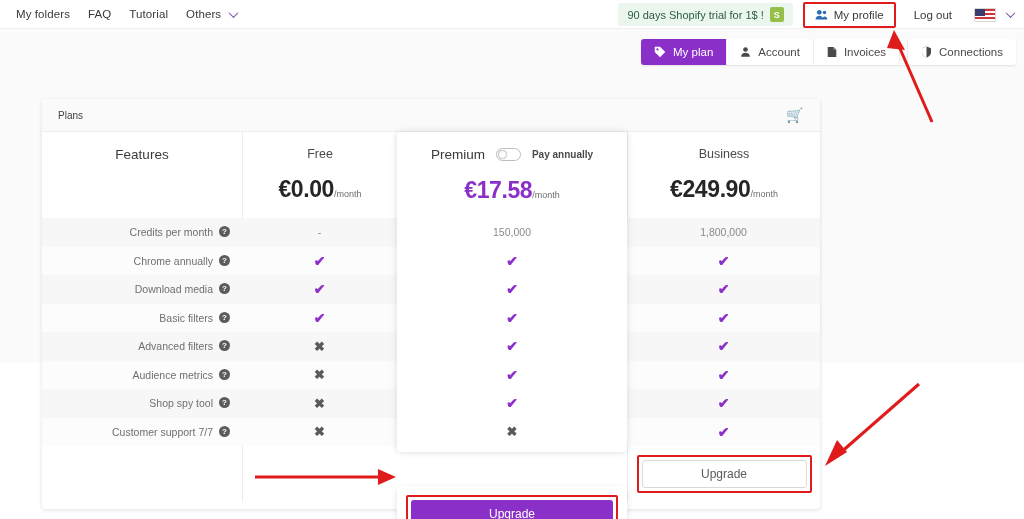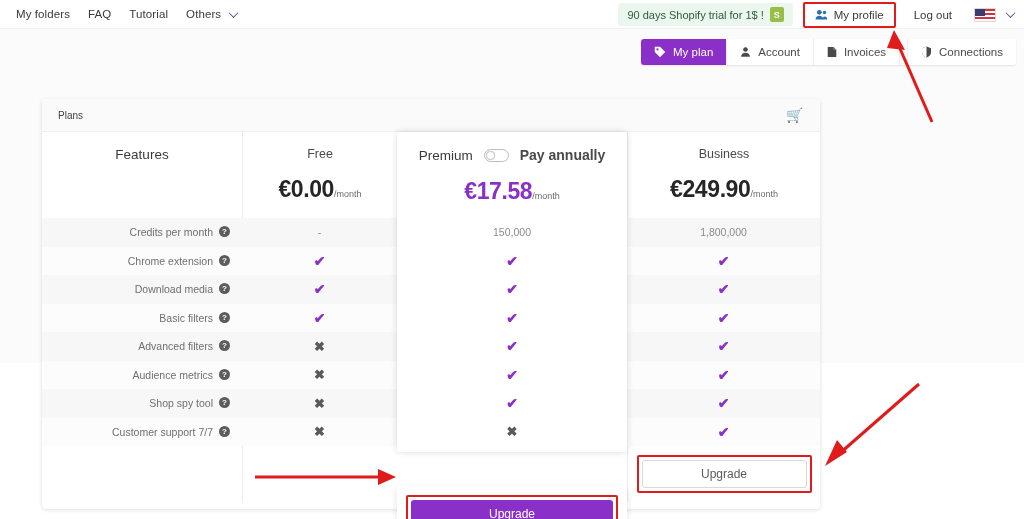--- a/index.html
+++ b/index.html
@@ -115,21 +115,21 @@
   .prem-top { display: flex; align-items: center; gap: 11px; }
   .toggle {
     width: 25px; height: 13px; border-radius: 7px; background: #ffffff;
     border: 1.5px solid #bdbdbd; position: relative; cursor: pointer;
   }
   .toggle .knob {
     position: absolute; left: 1px; top: 1px; width: 9px; height: 9px;
     border-radius: 50%; background: #ffffff; border: 1px solid #cfcfcf;
     box-shadow: 0 0 1px rgba(0,0,0,.3);
   }
-  .toggle-label { font-size: 14px; color: #4a4a4a; font-weight: bold; }
+  .toggle-label { font-size: 10px; color: #4a4a4a; font-weight: bold; }
 
   
   .prem-col {
     position: absolute; left: 355px; top: 0; width: 230px;
     background: #ffffff; border-radius: 3px;
     box-shadow: 0 0 7px rgba(0,0,0,.14); z-index: 5;
   }
 
   
   .frow { height: 28.5px; display: flex; align-items: center; }
@@ -310,21 +310,21 @@
             </div>
             <div class="cell-prem val" style="position: relative; z-index: 6;">
               <span>150,000</span>
             </div>
             <div class="cell-bus val">
               <span>1,800,000</span>
             </div>
           </div>
           <div class="prow frow even">
             <div class="cell-feat">
-              <span>Chrome extension</span>
+              <span>Chrome annually</span>
               <span class="help">?</span>
             </div>
             <div class="cell-free val">
               <span class="chk">✔</span>
             </div>
             <div class="cell-prem val" style="position: relative; z-index: 6;">
               <span class="chk">✔</span>
             </div>
             <div class="cell-bus val">
               <span class="chk">✔</span>

